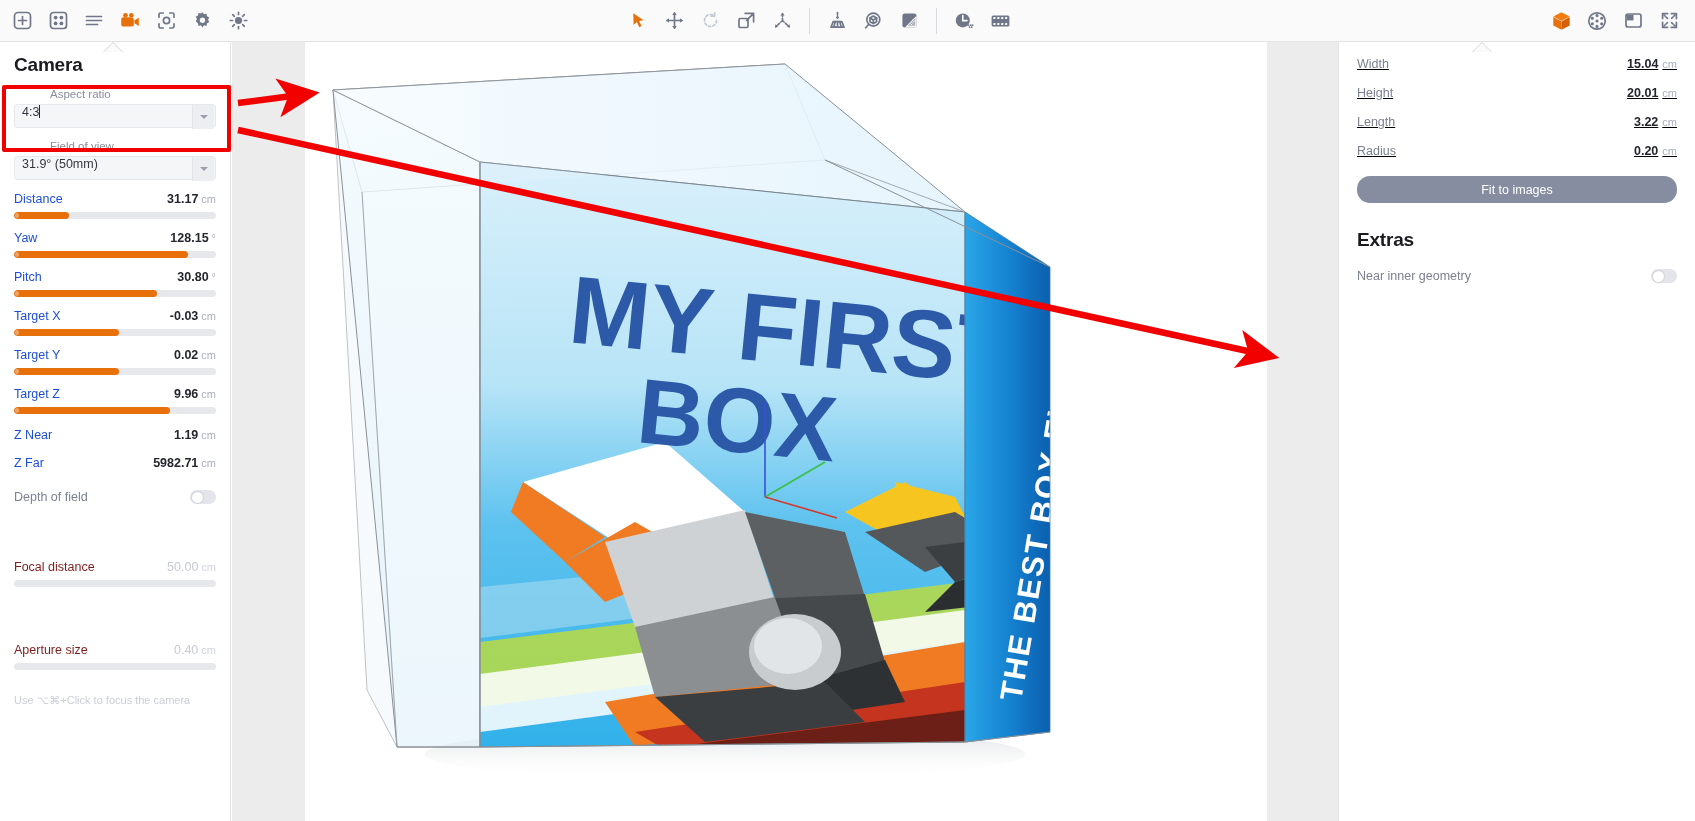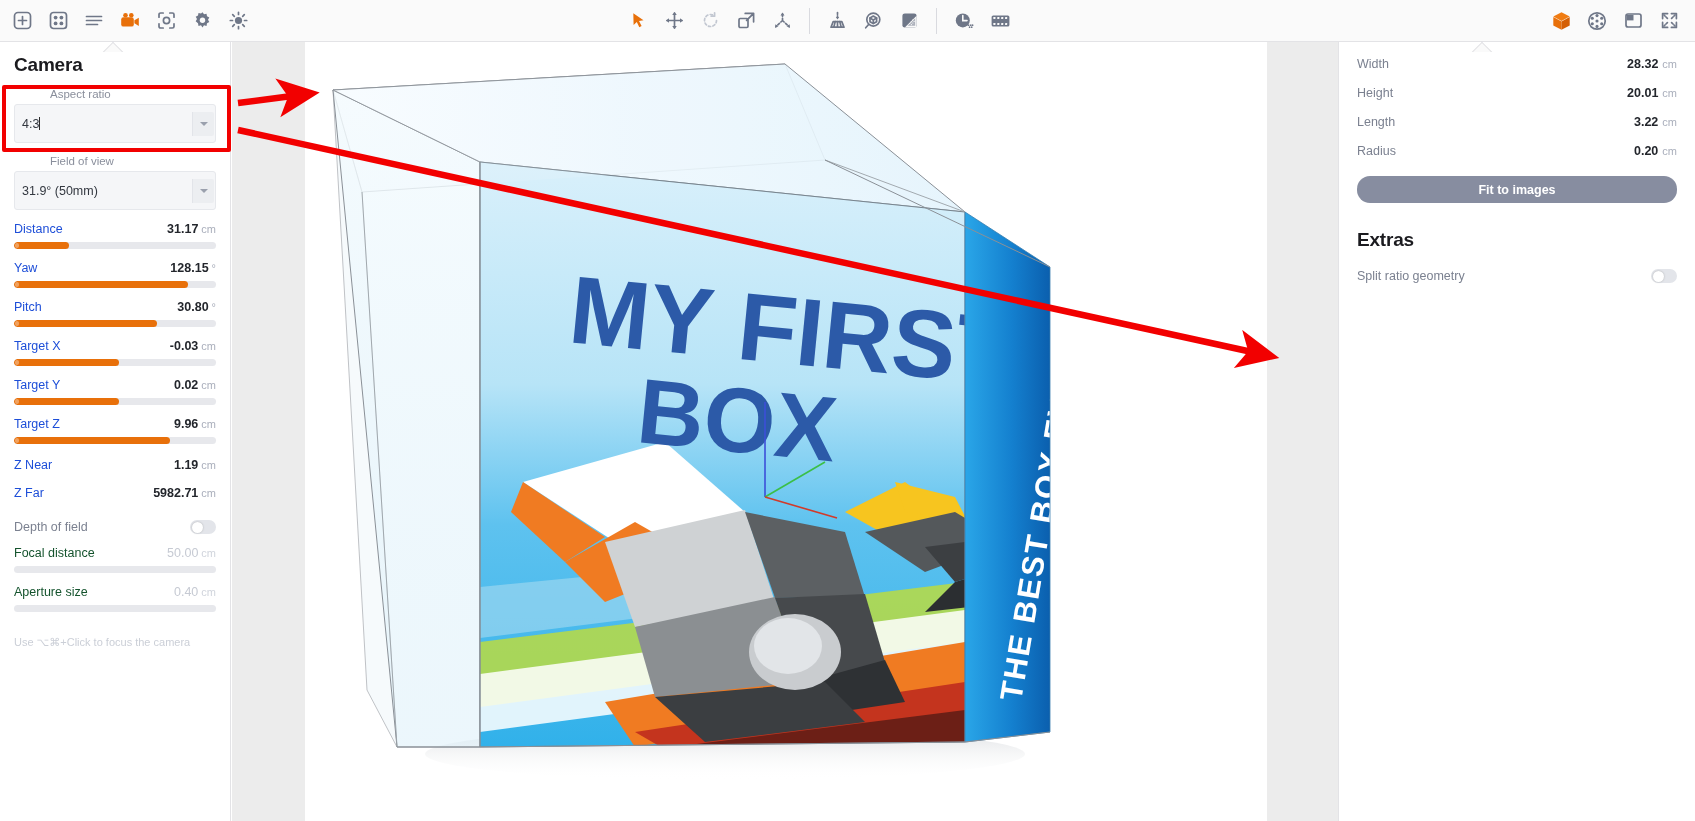--- a/index.html
+++ b/index.html
@@ -57,23 +57,23 @@
     transform: rotate(45deg);
   }
   .panel-title {
     font-size: 19px; font-weight: bold; color: #1b1b1f;
     padding-top: 12px; letter-spacing: -0.2px;
   }
   .fld-label {
     font-size: 11.5px; color: #8a8f9c; margin-top: 12px; margin-bottom: 4px; margin-left: 36px;
   }
   .select-box {
-    position: relative; height: 39px;
+    position: relative; height: 24px;
     background: #f5f6f8; border: 1px solid #e6e8ec; border-radius: 3px;
-    display: flex; align-items: center;
+    display: flex; 
   }
   .select-val {
     font-size: 12.5px; color: #333840; padding-left: 7px;
     flex: 1;
   }
   .caret-btn {
     width: 22px; height: 24px; background: #eceef1;
     border-left: 1px solid #e2e4e9;
     border-radius: 0 2px 2px 0;
     display: flex; align-items: center; justify-content: center;
@@ -84,21 +84,21 @@
     border-right: 4px solid transparent; border-top: 4px solid #9aa0ad;
   }
   .text-cursor {
     display: inline-block; width: 1px; height: 13px;
     background: #2b2b2b; vertical-align: -2px;
   }
 
   .slider-row { margin-top: 12px; }
   .slider-head { display: flex; align-items: baseline; }
   .slider-name { font-size: 12.5px; color: #1d4ed8; flex: 1; }
-  .slider-name.dim { color: #14532d; }
+  .slider-name.dim { color: #7f1d1d; margin-top: 44px; }
   .slider-num { font-size: 12.5px; color: #23262c; font-weight: bold; }
   .slider-num.dim { color: #c6cad3; font-weight: normal; text-align: right; }
   .slider-unit { font-size: 11px; color: #a9aebb; margin-left: 3px; }
   .slider-unit.dim { color: #d0d4dc; }
   .slider-track {
     margin-top: 6px; height: 7px; border-radius: 4px; background: #e7e8ec;
     position: relative; overflow: hidden;
   }
   .slider-fill {
     position: absolute; left: 0; top: 0; height: 7px;
@@ -158,29 +158,29 @@
     content: ""; position: absolute; top: 4px; left: 3px;
     width: 15px; height: 15px; background: #fafafa;
     border-left: 1px solid #e3e3e6; border-top: 1px solid #e3e3e6;
     transform: rotate(45deg);
   }
   .rp-title {
     font-size: 19px; font-weight: bold; color: #1b1b1f;
     padding-top: 12px; letter-spacing: -0.2px;
   }
   .dim-row {
-    display: flex; align-items: baseline; margin-top: 15px;
+    display: flex; align-items: baseline; margin-top: 15px; text-decoration: underline;
   }
   .dim-name { font-size: 12.5px; color: #7b8190; flex: 1; }
   .dim-val { font-size: 12.5px; color: #23262c; font-weight: bold; }
   .dim-unit { font-size: 11px; color: #a9aebb; margin-left: 4px; }
   .fit-btn {
     margin-top: 18px; height: 27px; width: 100%;
     background: #878da0; border: none; border-radius: 13px;
-    color: #ffffff; font-size: 12.5px; font-weight: bold;
+    color: #ffffff; font-size: 12.5px; font-weight: normal;
     font-family: "Liberation Sans", sans-serif;
     display: flex; align-items: center; justify-content: center;
     cursor: pointer;
   }
   .rp-sub {
     font-size: 19px; font-weight: bold; color: #1b1b1f;
     margin-top: 26px; letter-spacing: -0.2px;
   }
   .extra-row {
     display: flex; align-items: center; margin-top: 18px;
@@ -613,21 +613,21 @@
     </div>
   </div>
 
   <div class="right-panel">
     <div class="rp-caret"></div>
 
 
     <div id="dim-list">
   <div class="dim-row">
     <span class="dim-name">Width</span>
-    <span class="dim-val">28.32</span>
+    <span class="dim-val">15.04</span>
     <span class="dim-unit">cm</span>
   </div>
   <div class="dim-row">
     <span class="dim-name">Height</span>
     <span class="dim-val">20.01</span>
     <span class="dim-unit">cm</span>
   </div>
   <div class="dim-row">
     <span class="dim-name">Length</span>
     <span class="dim-val">3.22</span>
@@ -639,21 +639,21 @@
     <span class="dim-unit">cm</span>
   </div>
       </div>
 
     <button class="fit-btn">Fit to images</button>
 
     <div class="rp-sub">Extras</div>
 
     <div id="extras-list">
   <div class="extra-row">
-    <span class="extra-label">Split ratio geometry</span>
+    <span class="extra-label">Near inner geometry</span>
     <span class="toggle"></span>
   </div>
       </div>
   </div>
 
   <div class="anno-box"></div>
   <svg class="anno-svg" viewBox="0 0 1695 821">
     <defs>
       <marker id="arrowHead" markerWidth="7" markerHeight="7" refX="2.2" refY="3" orient="auto" markerUnits="strokeWidth">
         <path d="M0,0 L6.5,3 L0,6 L1.6,3 z" fill="#f20000"></path>

